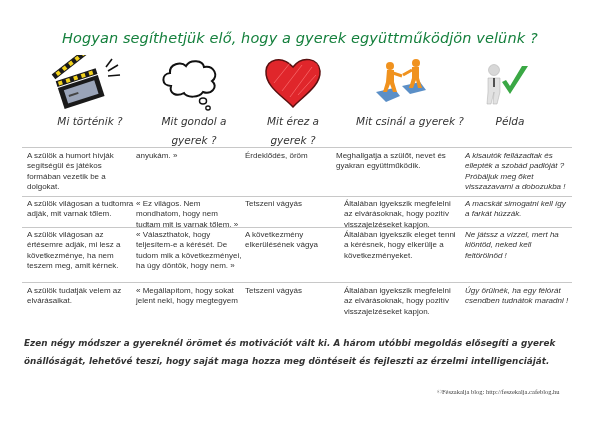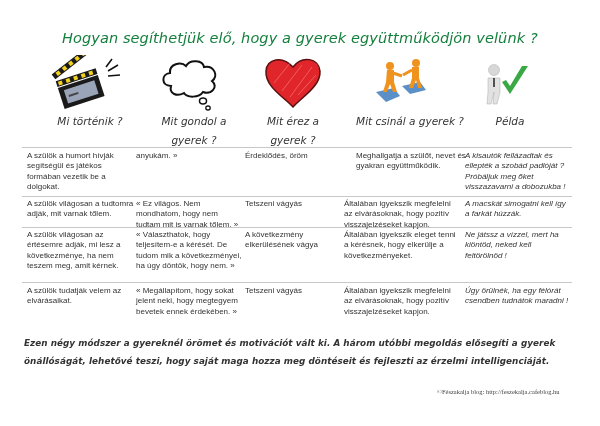--- a/index.html
+++ b/index.html
@@ -127,21 +127,21 @@
   <div>segítségül és játékos</div>
   <div>formában vezetik be a</div>
   <div>dolgokat.</div>
 </div>
 <div class="cell" style="left:136px;top:151px;width:115px">
   <div>anyukám. »</div>
 </div>
 <div class="cell" style="left:245px;top:151px;width:95px">
   <div>Érdeklődés, öröm</div>
 </div>
-<div class="cell" style="left:356px;top:151px;width:120px">
+<div class="cell" style="left:336px;top:151px;width:120px">
   <div>Meghallgatja a szülőt, nevet és</div>
   <div>gyakran együttműködik.</div>
 </div>
 <div class="cell ex" style="left:465px;top:151px;width:115px">
   <div>A kisautók fellázadtak és</div>
   <div>ellepték a szobád padlóját ?</div>
   <div>Próbáljuk meg őket</div>
   <div>visszazavarni a dobozukba !</div>
 </div>
 
@@ -194,21 +194,20 @@
   <div>feltörölnöd !</div>
 </div>
 
 <div class="cell" style="left:27px;top:286px;width:110px">
   <div>A szülök tudatják velem az</div>
   <div>elvárásaikat.</div>
 </div>
 <div class="cell" style="left:136px;top:286px;width:115px">
   <div>« Megállapítom, hogy sokat</div>
   <div>jelent neki, hogy megtegyem</div>
-  <div>bevetek ennek érdekében. »</div>
 </div>
 <div class="cell" style="left:245px;top:286px;width:95px">
   <div>Tetszeni vágyás</div>
 </div>
 <div class="cell" style="left:344px;top:286px;width:120px">
   <div>Általában igyekszik megfelelni</div>
   <div>az elvárásoknak, hogy pozitív</div>
   <div>visszajelzéseket kapjon.</div>
 </div>
 <div class="cell ex" style="left:465px;top:286px;width:115px">

